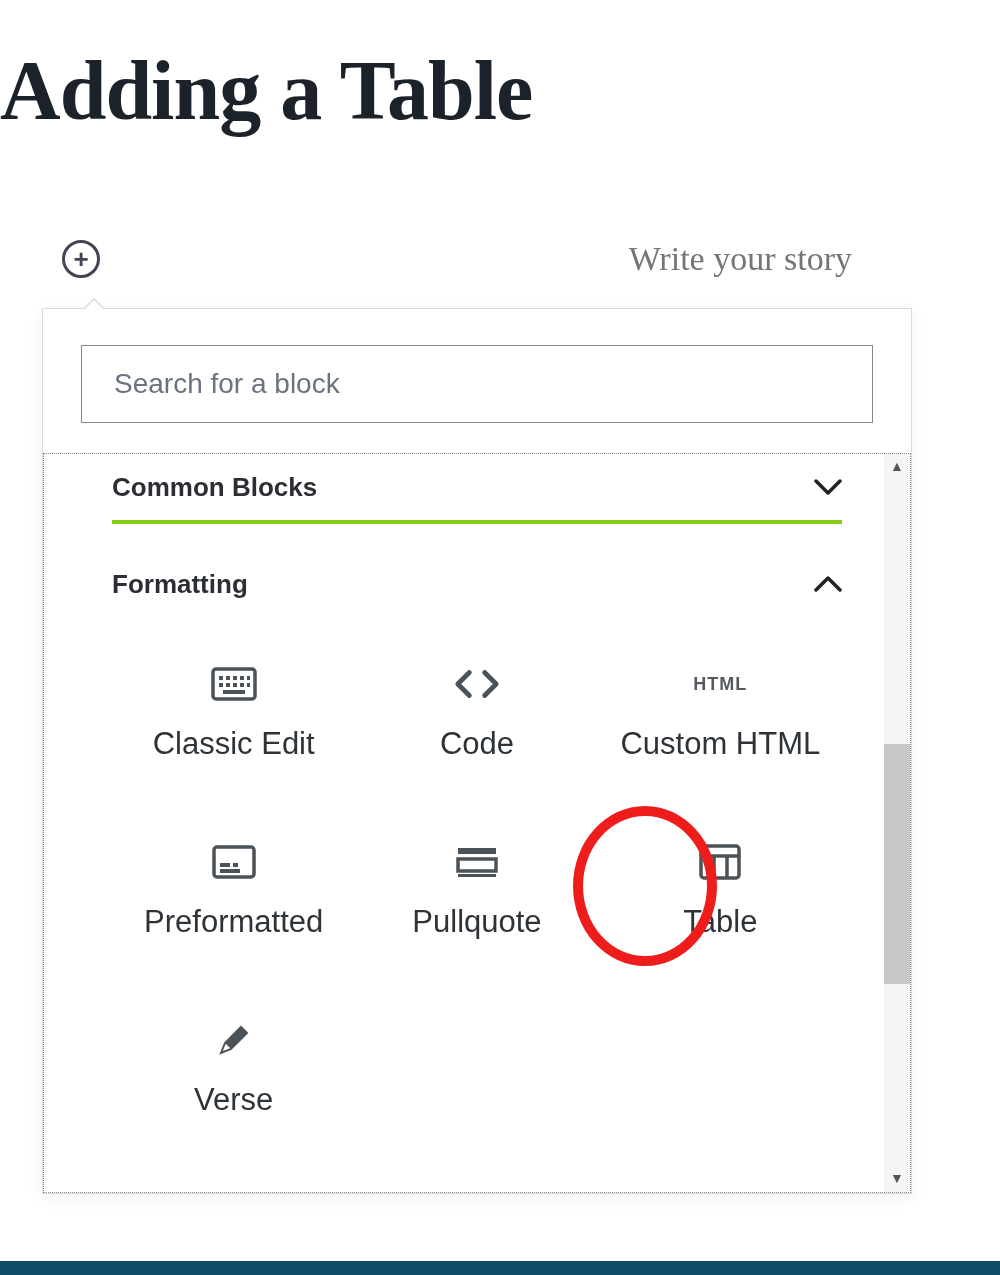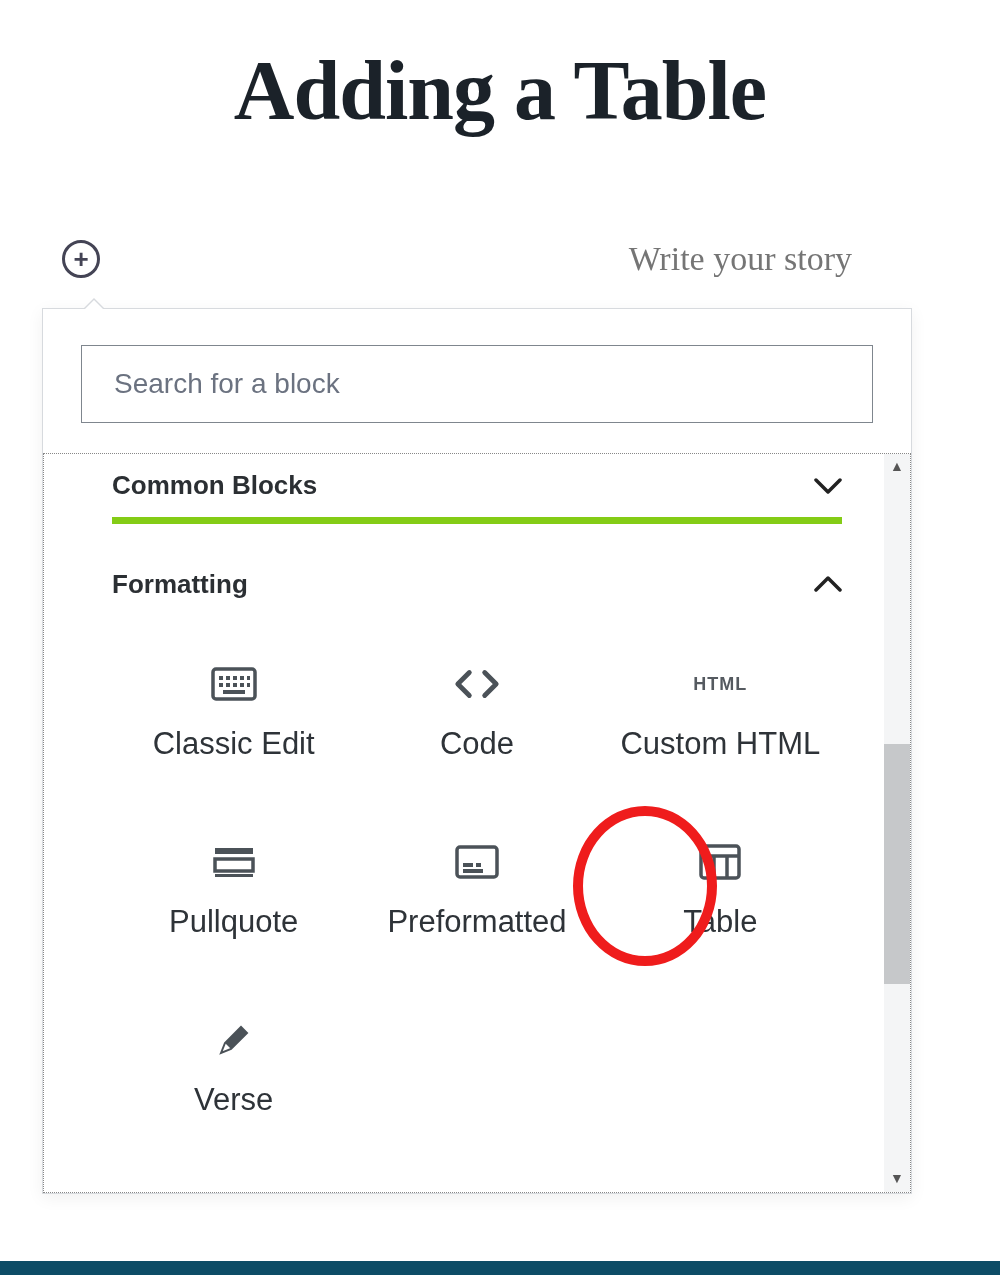--- a/index.html
+++ b/index.html
@@ -10,21 +10,21 @@
     font-family: -apple-system, BlinkMacSystemFont, "Segoe UI", Arial, sans-serif;
     color: #222;
     overflow: hidden;
     position: relative;
   }
   .page-title {
     font-family: Georgia, "Times New Roman", serif;
     font-weight: 700;
     font-size: 84px;
     color: #1b2229;
-    text-align: center;
+    text-align: left;
     padding-top: 45px;
     line-height: 1.1;
     letter-spacing: -1px;
   }
   .story-row {
     position: absolute;
     left: 62px;
     top: 240px;
     display: flex;
     align-items: center;
@@ -108,21 +108,21 @@
   .cat-inner {
     padding: 0 68px 0 68px;
   }
   .cat-header {
     display: flex;
     align-items: center;
     justify-content: space-between;
     height: 70px;
     cursor: pointer;
   }
-  .cat-header.first { border-bottom: 7px solid #84cc16; }
+  .cat-header.first { border-bottom: 4px solid #84cc16; }
   .cat-title {
     font-size: 26px;
     font-weight: 700;
     color: #2b2f33;
   }
   .chev {
     font-size: 28px;
     color: #222;
     font-weight: 700;
   }
@@ -276,39 +276,39 @@
 
         <div class="block-item">
           <div class="block-icon">
             <span class="html-badge">HTML</span>
           </div>
           <span class="block-label">Custom HTML</span>
         </div>
 
         <div class="block-item">
           <div class="block-icon">
-            <svg width="46" height="34" viewBox="0 0 46 34">
-              <rect x="4" y="3" width="38" height="6" fill="#4b5258"></rect>
-              <rect x="4" y="14" width="38" height="12" stroke="#4b5258" stroke-width="3.5" fill="none"></rect>
-              <rect x="4" y="29" width="38" height="3" fill="#4b5258"></rect>
-            </svg>
-          </div>
-          <span class="block-label">Pullquote</span>
-        </div>
-
-        <div class="block-item">
-          <div class="block-icon">
             <svg width="44" height="34" viewBox="0 0 44 34">
               <rect x="2" y="2" width="40" height="30" rx="3" stroke="#4b5258" stroke-width="3.5" fill="none"></rect>
               <rect x="8" y="18" width="10" height="4" fill="#4b5258"></rect>
               <rect x="21" y="18" width="5" height="4" fill="#4b5258"></rect>
               <rect x="8" y="24" width="20" height="4" fill="#4b5258"></rect>
             </svg>
           </div>
           <span class="block-label">Preformatted</span>
+        </div>
+
+        <div class="block-item">
+          <div class="block-icon">
+            <svg width="46" height="34" viewBox="0 0 46 34">
+              <rect x="4" y="3" width="38" height="6" fill="#4b5258"></rect>
+              <rect x="4" y="14" width="38" height="12" stroke="#4b5258" stroke-width="3.5" fill="none"></rect>
+              <rect x="4" y="29" width="38" height="3" fill="#4b5258"></rect>
+            </svg>
+          </div>
+          <span class="block-label">Pullquote</span>
         </div>
 
         <div class="block-item">
           <div class="block-icon">
             <svg width="44" height="38" viewBox="0 0 44 38">
               <rect x="3" y="3" width="38" height="32" rx="3" stroke="#4b5258" stroke-width="3.5" fill="none"></rect>
               <line x1="3" y1="13" x2="41" y2="13" stroke="#4b5258" stroke-width="3.5"></line>
               <line x1="16" y1="13" x2="16" y2="35" stroke="#4b5258" stroke-width="3.5"></line>
               <line x1="29" y1="13" x2="29" y2="35" stroke="#4b5258" stroke-width="3.5"></line>
             </svg>

